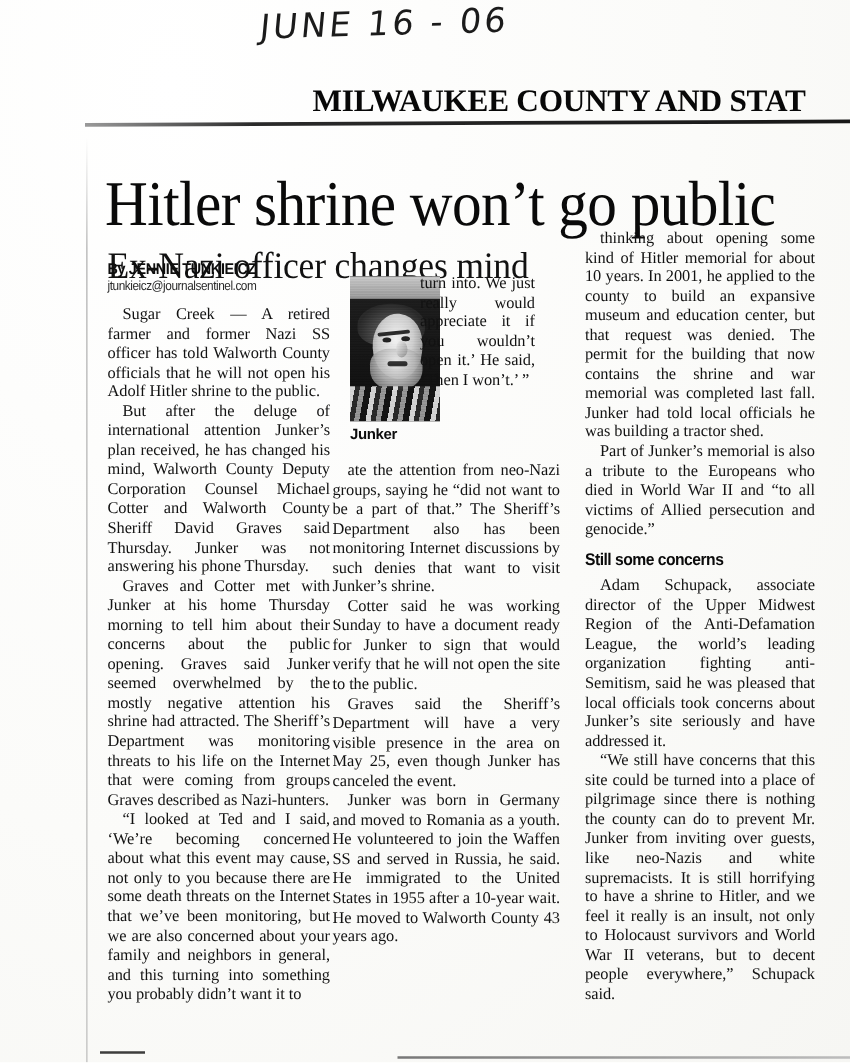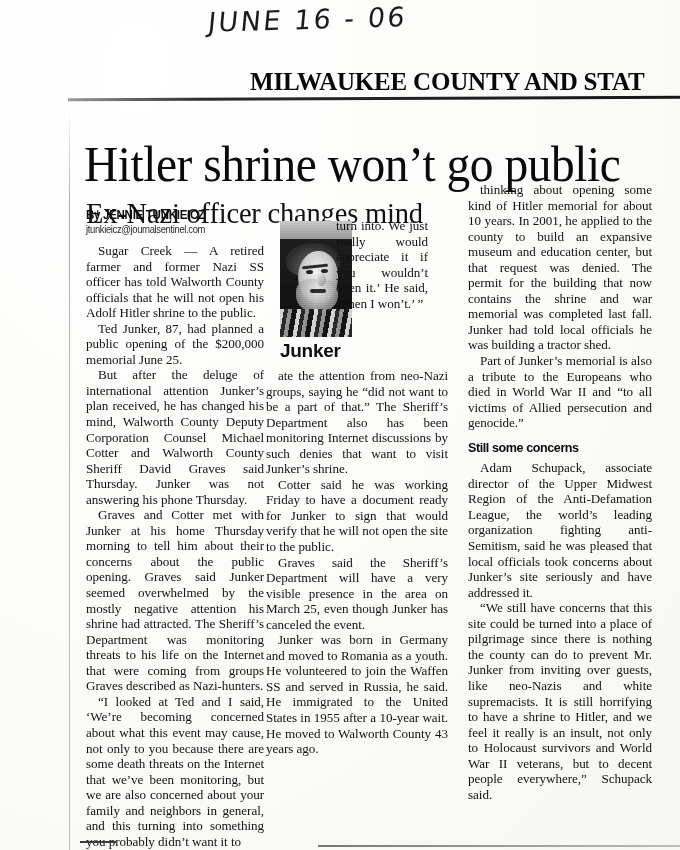--- a/index.html
+++ b/index.html
@@ -243,21 +243,21 @@
   #photo .grain {
     position: absolute; inset: 0;
     background:
       repeating-linear-gradient(0deg, rgba(255,255,255,0.05) 0 1px, rgba(0,0,0,0.06) 1px 2px);
     mix-blend-mode: overlay;
   }
   #photo-caption {
     margin-top: 3px;
     font-family: "Liberation Sans", sans-serif;
     font-weight: bold;
-    font-size: 19px;
+    font-size: 12px;
     letter-spacing: -0.3px;
     color: #0d0d0d;
   }
 
   
   .subhead {
     font-family: "Liberation Sans", sans-serif;
     font-weight: bold;
     font-size: 13.5px;
     letter-spacing: -0.45px;
@@ -316,34 +316,33 @@
       <div class="nose"></div>
       <div class="mouth"></div>
       <div class="collar"></div>
       <div class="grain"></div>
     </div>
     <div id="photo-caption">Junker</div>
   </div>
 
   <div class="col" id="col1">
       <p>Sugar Creek — A retired farmer and former Nazi SS officer has told Walworth County officials that he will not open his Adolf Hitler shrine to the public.</p>
-      <p>Ted Junker, 87, had planned a public opening of the $200,000 memorial June 25.</p>
       <p>But after the deluge of international attention Junker’s plan received, he has changed his mind, Walworth County Deputy Corporation Counsel Michael Cotter and Walworth County Sheriff David Graves said Thursday. Junker was not answering his phone Thursday.</p>
       <p>Graves and Cotter met with Junker at his home Thursday morning to tell him about their concerns about the public opening. Graves said Junker seemed overwhelmed by the mostly negative attention his shrine had attracted. The Sheriff’s Department was monitoring threats to his life on the Internet that were coming from groups Graves described as Nazi-hunters.</p>
       <p>“I looked at Ted and I said, ‘We’re becoming concerned about what this event may cause, not only to you because there are some death threats on the Internet that we’ve been monitoring, but we are also concerned about your family and neighbors in general, and this turning into something you probably didn’t want it to</p>
     </div>
 
   <div class="col" id="col2-top">
       <p class="noindent">turn into. We just really would appreciate it if you wouldn’t open it.’ He said, ‘Then I won’t.’ ”</p>
     </div>
 
   <div class="col" id="col2-rest">
       <p>ate the attention from neo-Nazi groups, saying he “did not want to be a part of that.” The Sheriff’s Department also has been monitoring Internet discussions by such denies that want to visit Junker’s shrine.</p>
-      <p>Cotter said he was working Friday to have a document ready for Junker to sign that would verify that he will not open the site to the public.</p>
-      <p>Graves said the Sheriff’s Department will have a very visible presence in the area on March 25, even though Junker has canceled the event.</p>
+      <p>Cotter said he was working Sunday to have a document ready for Junker to sign that would verify that he will not open the site to the public.</p>
+      <p>Graves said the Sheriff’s Department will have a very visible presence in the area on May 25, even though Junker has canceled the event.</p>
       <p>Junker was born in Germany and moved to Romania as a youth. He volunteered to join the Waffen SS and served in Russia, he said. He immigrated to the United States in 1955 after a 10-year wait. He moved to Walworth County 43 years ago.</p>
     </div>
 
   <div class="col" id="col3">
     <div>
         <p>thinking about opening some kind of Hitler memorial for about 10 years. In 2001, he applied to the county to build an expansive museum and education center, but that request was denied. The permit for the building that now contains the shrine and war memorial was completed last fall. Junker had told local officials he was building a tractor shed.</p>
         <p>Part of Junker’s memorial is also a tribute to the Europeans who died in World War II and “to all victims of Allied persecution and genocide.”</p>
       </div>
     <div class="subhead">Still some concerns</div>
     <div>

